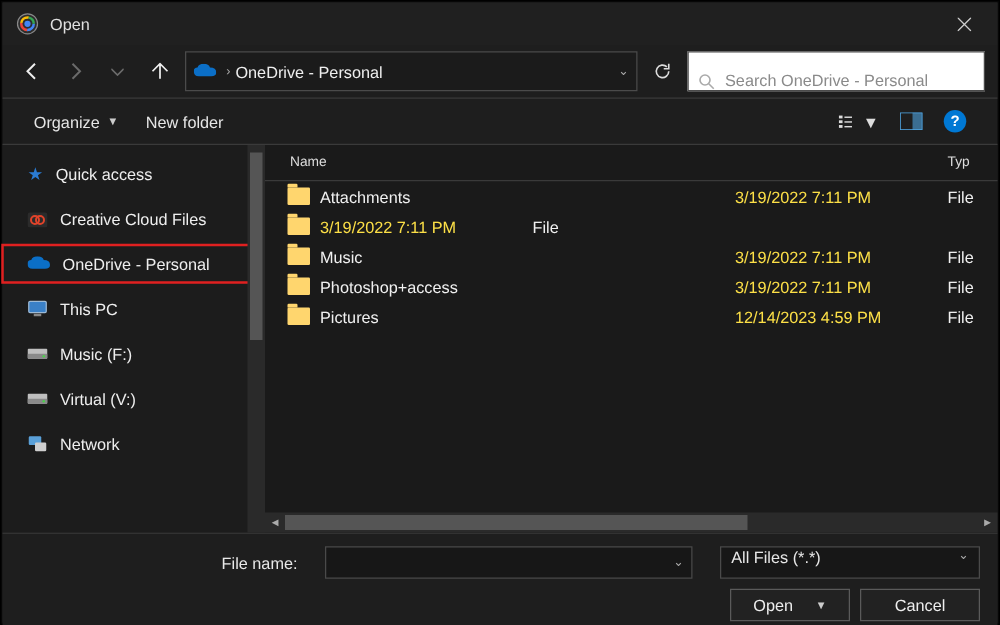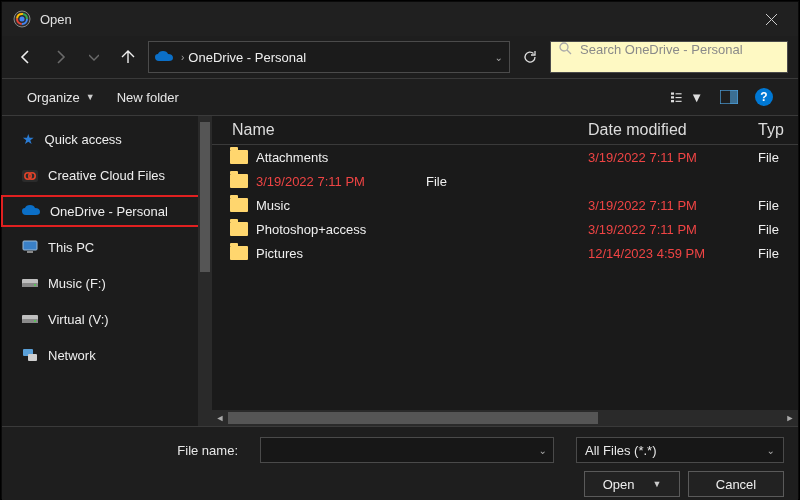--- a/index.html
+++ b/index.html
@@ -10,59 +10,59 @@
   .spacer{flex:1}
   .winbtn{width:46px;height:34px;display:flex;align-items:center;justify-content:center;color:#ccc}
   .navrow{height:42px;display:flex;align-items:center;gap:6px;padding:0 10px;background:#1e1e1e}
   .nbtn{width:28px;height:28px;display:flex;align-items:center;justify-content:center;color:#ddd}
   .nbtn.dis{color:#6a6a6a}
   .crumb{flex:1;height:30px;border:1px solid #4b4b4b;background:#1b1b1b;display:flex;align-items:center;padding:0 6px}
   .crumb .loc-ico{width:18px;height:14px;margin-right:4px;display:flex;align-items:center;justify-content:center}
   .crumb .sep{color:#aaa;margin:0 4px;font-size:10px}
   .crumb .loc{color:#eee}
   .crumb .chev{margin-left:auto;color:#aaa;font-size:10px}
-  .searchbox{width:220px;height:30px;border:1px solid #4b4b4b;background:#fef9c3;display:flex;align-items:flex-start;padding:0 8px;color:#8a8a8a}
+  .searchbox{width:220px;height:30px;border:1px solid #4b4b4b;background:#ffffff;display:flex;align-items:flex-end;padding:0 8px;color:#8a8a8a}
   .searchbox .sico{margin-right:8px;color:#aaa}
   .toolbar{height:36px;border-top:1px solid #3a3a3a;border-bottom:1px solid #3a3a3a;display:flex;align-items:center;padding:0 25px;gap:22px}
   .tbtn{color:#e6e6e6;display:flex;align-items:center;gap:6px}
   .tbtn .dd{font-size:9px;color:#ccc}
   .rtools{margin-left:auto;display:flex;align-items:center;gap:10px}
   .sqbtn{width:32px;height:24px;display:flex;align-items:center;justify-content:center;color:#ddd}
   .help{width:18px;height:18px;border-radius:50%;background:#0078d4;color:#fff;display:flex;align-items:center;justify-content:center;font-size:12px;font-weight:bold}
   .body{display:flex;height:310px}
   .side{width:210px;background:#1c1c1c;padding-top:8px;position:relative}
   .side-item{height:30px;display:flex;align-items:center;padding:0 0 0 20px;gap:10px;color:#eee}
   .side-item.hl{outline:2px solid #e02020;outline-offset:-1px}
   .side-item .lbl{white-space:nowrap}
   .sico-star{color:#2a7bd3;font-size:14px}
   .vscroll{position:absolute;right:0;top:0;bottom:0;width:14px;background:#2a2a2a}
   .vscroll .thumb{position:absolute;left:2px;right:2px;top:6px;height:150px;background:#555}
   .main{flex:1;background:#1a1a1a;display:flex;flex-direction:column;position:relative}
-  .cols{display:flex;height:28px;align-items:center;border-bottom:1px solid #3a3a3a;color:#ddd;font-size:16px}
+  .cols{display:flex;height:28px;align-items:center;border-bottom:1px solid #3a3a3a;color:#ddd;font-size:11px}
   .col-gut{width:12px}
   .col-name{flex:1;padding-left:8px}
   .col-date{width:170px}
   .col-type{width:40px}
   .rows{flex:1;overflow:hidden}
   .row{display:flex;height:24px;align-items:center;color:#f0f0f0}
   .row .fico{width:18px;height:14px;margin:0 8px 0 18px;background:#ffd66e;border-radius:1px;position:relative}
   .row .fico:before{content:"";position:absolute;left:0;top:-3px;width:8px;height:3px;background:#ffd66e;border-radius:1px 1px 0 0}
   .row .nm{flex:1}
-  .row .dt{width:170px;color:#ef4444}
+  .row .dt{width:170px;color:#fde047}
   .row .tp{width:40px}
   .hscroll{height:16px;background:#2a2a2a;display:flex;align-items:center}
   .hscroll .arrow{width:16px;height:16px;display:flex;align-items:center;justify-content:center;color:#aaa;font-size:9px}
   .hscroll .track{flex:1;position:relative;height:16px}
   .hscroll .thumb{position:absolute;left:0;top:2px;bottom:2px;width:370px;background:#555}
   .footer{height:74px;border-top:1px solid #3a3a3a;background:#1e1e1e;padding:8px 14px 0 0}
   .fr{display:flex;align-items:center;justify-content:flex-end;gap:22px;height:30px}
   .flabel{color:#e8e8e8}
   .fname{width:280px;height:24px;border:1px solid #4a4a4a;background:#171717;display:flex;align-items:center;padding:0 6px}
   .fname .dd{margin-left:auto;color:#aaa;font-size:10px}
-  .ftype{width:190px;height:24px;border:1px solid #4a4a4a;background:#171717;display:flex;align-items:center;padding:0 8px}
+  .ftype{width:190px;height:24px;border:1px solid #4a4a4a;background:#171717;display:flex;padding:0 8px}
   .ftype .dd{margin-left:auto;color:#aaa;font-size:10px}
   .btns{display:flex;gap:8px;margin-top:6px;justify-content:flex-end}
   .dlgbtn{width:94px;height:24px;border:1px solid #5a5a5a;background:#222;display:flex;align-items:center;justify-content:center;color:#eee}
   .dlgbtn .dd{font-size:9px;margin-left:18px;color:#ccc}
   svg{display:block}
 </style>
 </head>
 <body>
 
 <div class="window">
@@ -234,21 +234,20 @@
       </div>
       <div class="vscroll">
           <div class="thumb"></div>
         </div>
     </div>
 
     <div class="main">
       <div class="cols">
         <span class="col-gut"></span>
         <span class="col-name">Name</span>
-        <span class="col-date">Date modified</span>
         <span class="col-type">Typ</span>
       </div>
       <div class="rows" id="rows">
           <div class="row">
             <span class="fico"></span>
             <span class="nm">Attachments</span>
             <span class="dt">3/19/2022 7:11 PM</span>
             <span class="tp">File</span>
           </div>
           <div class="row">

